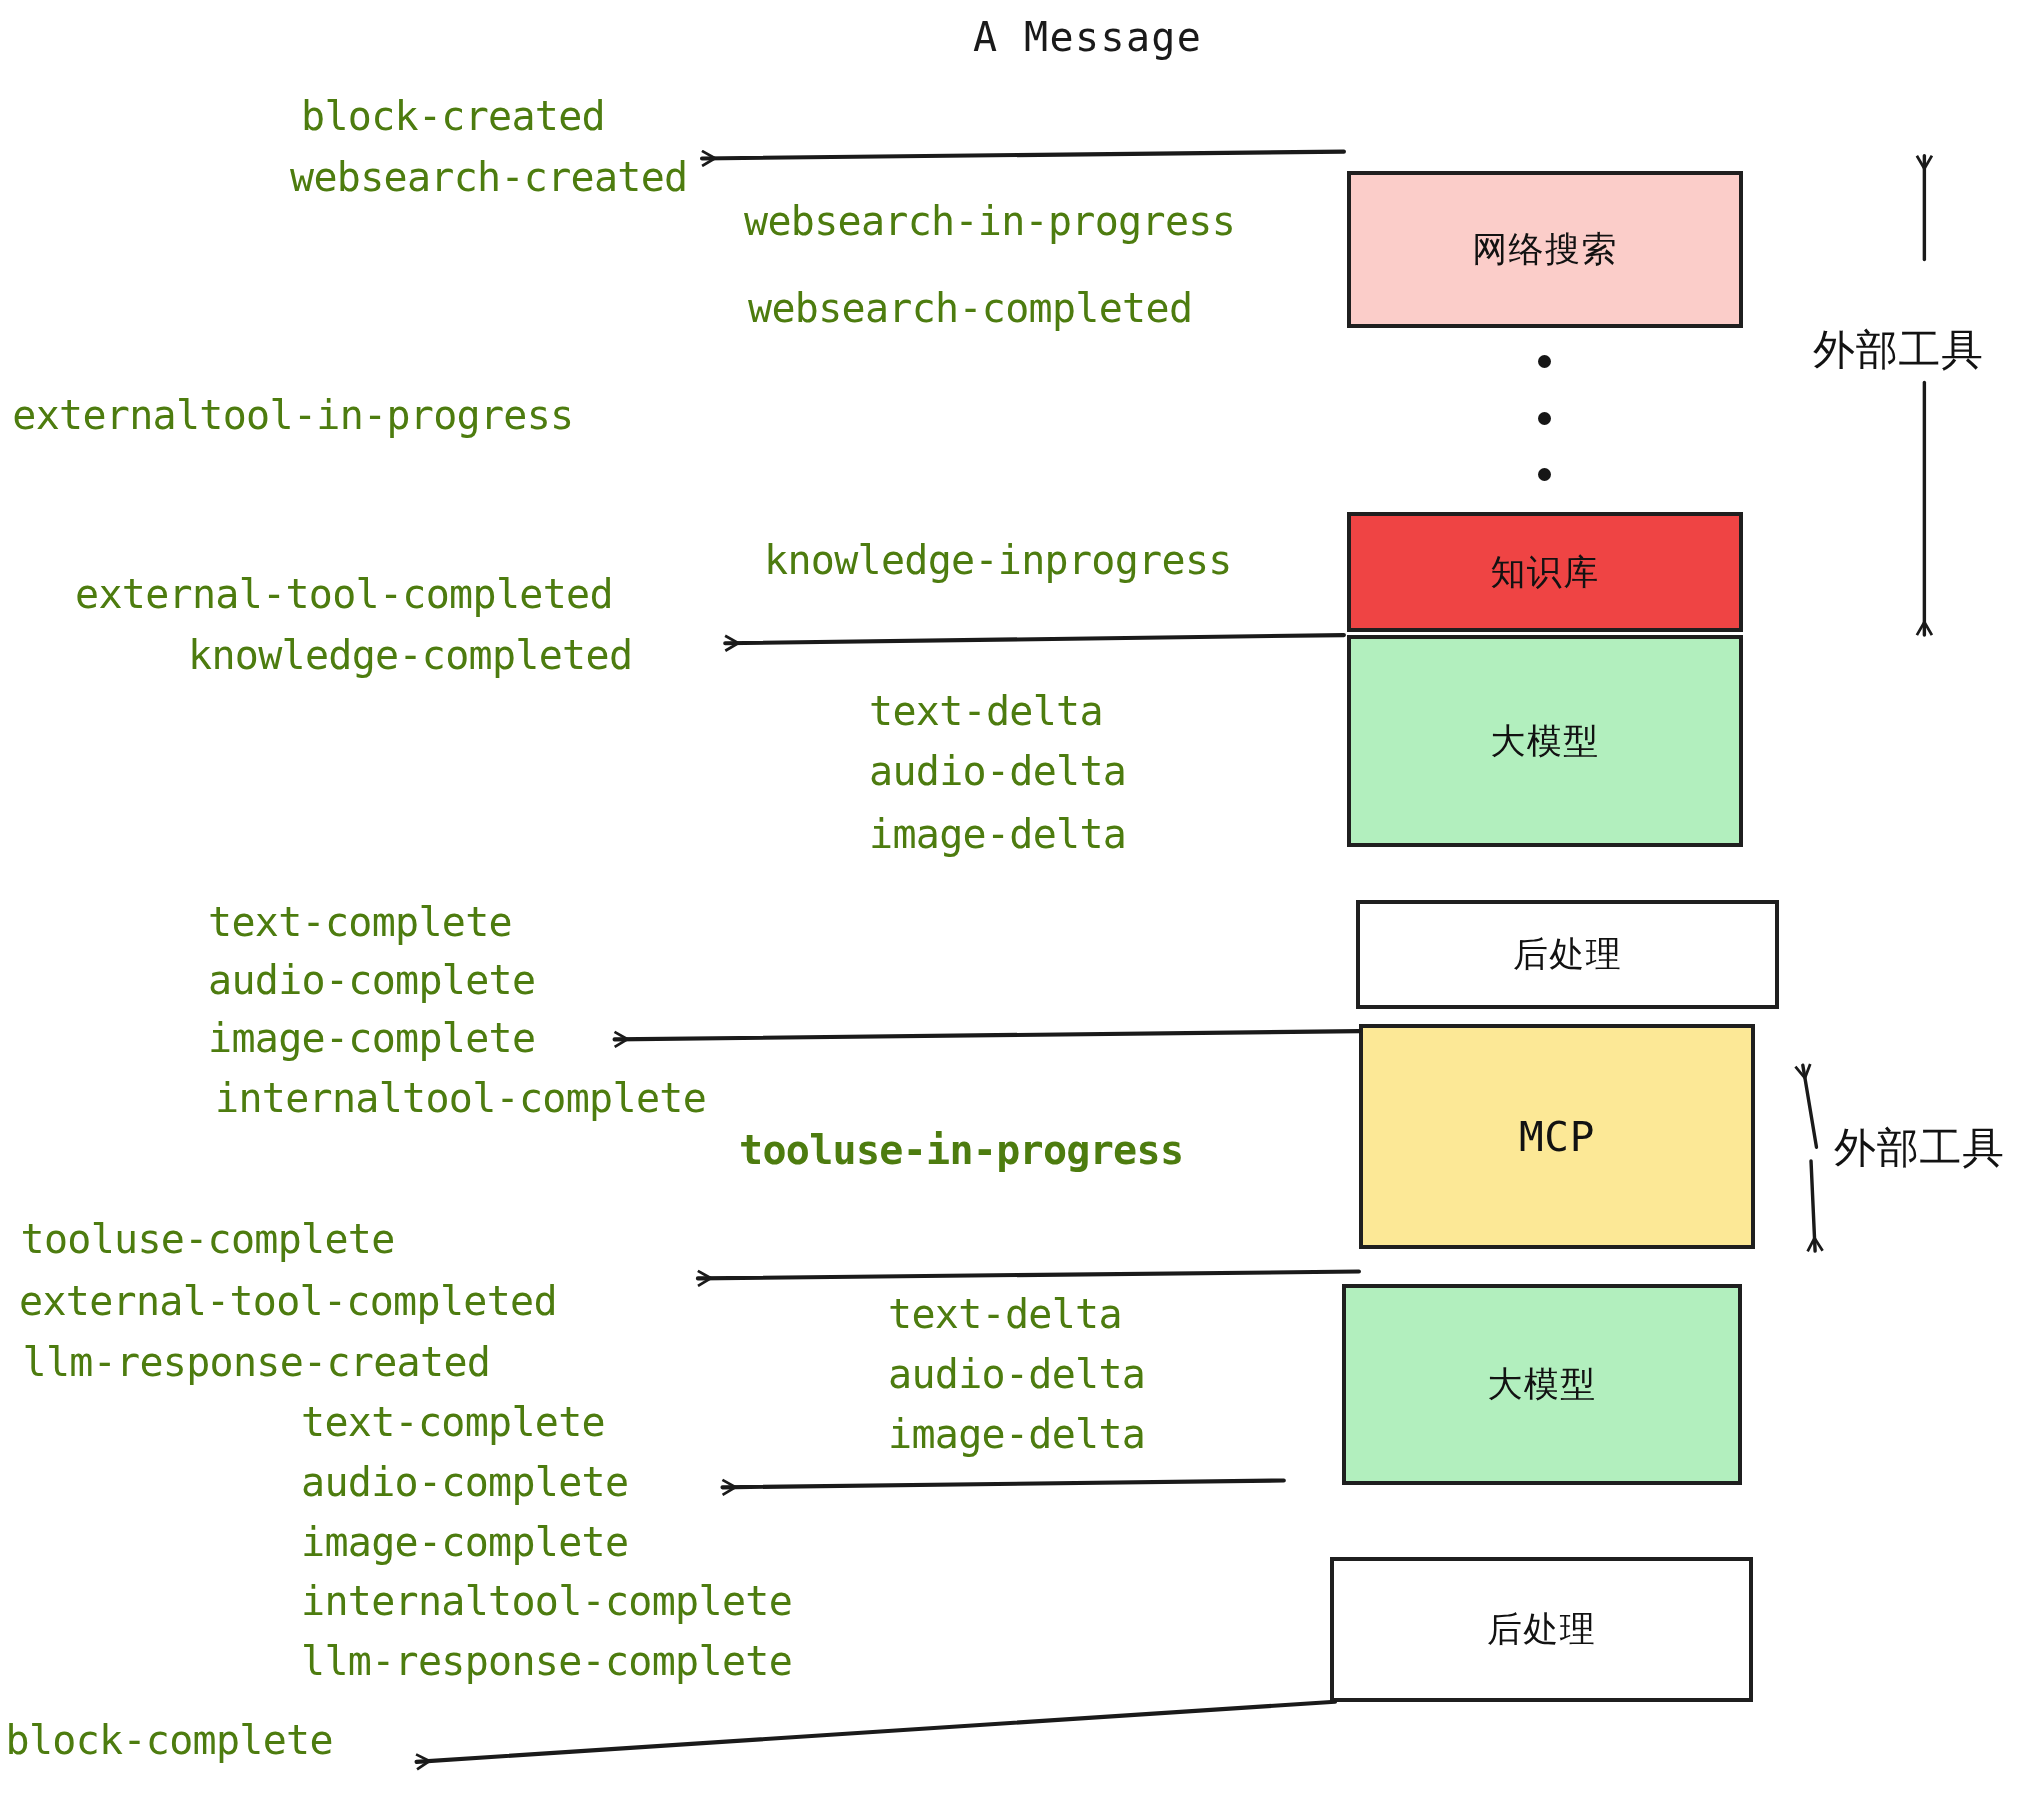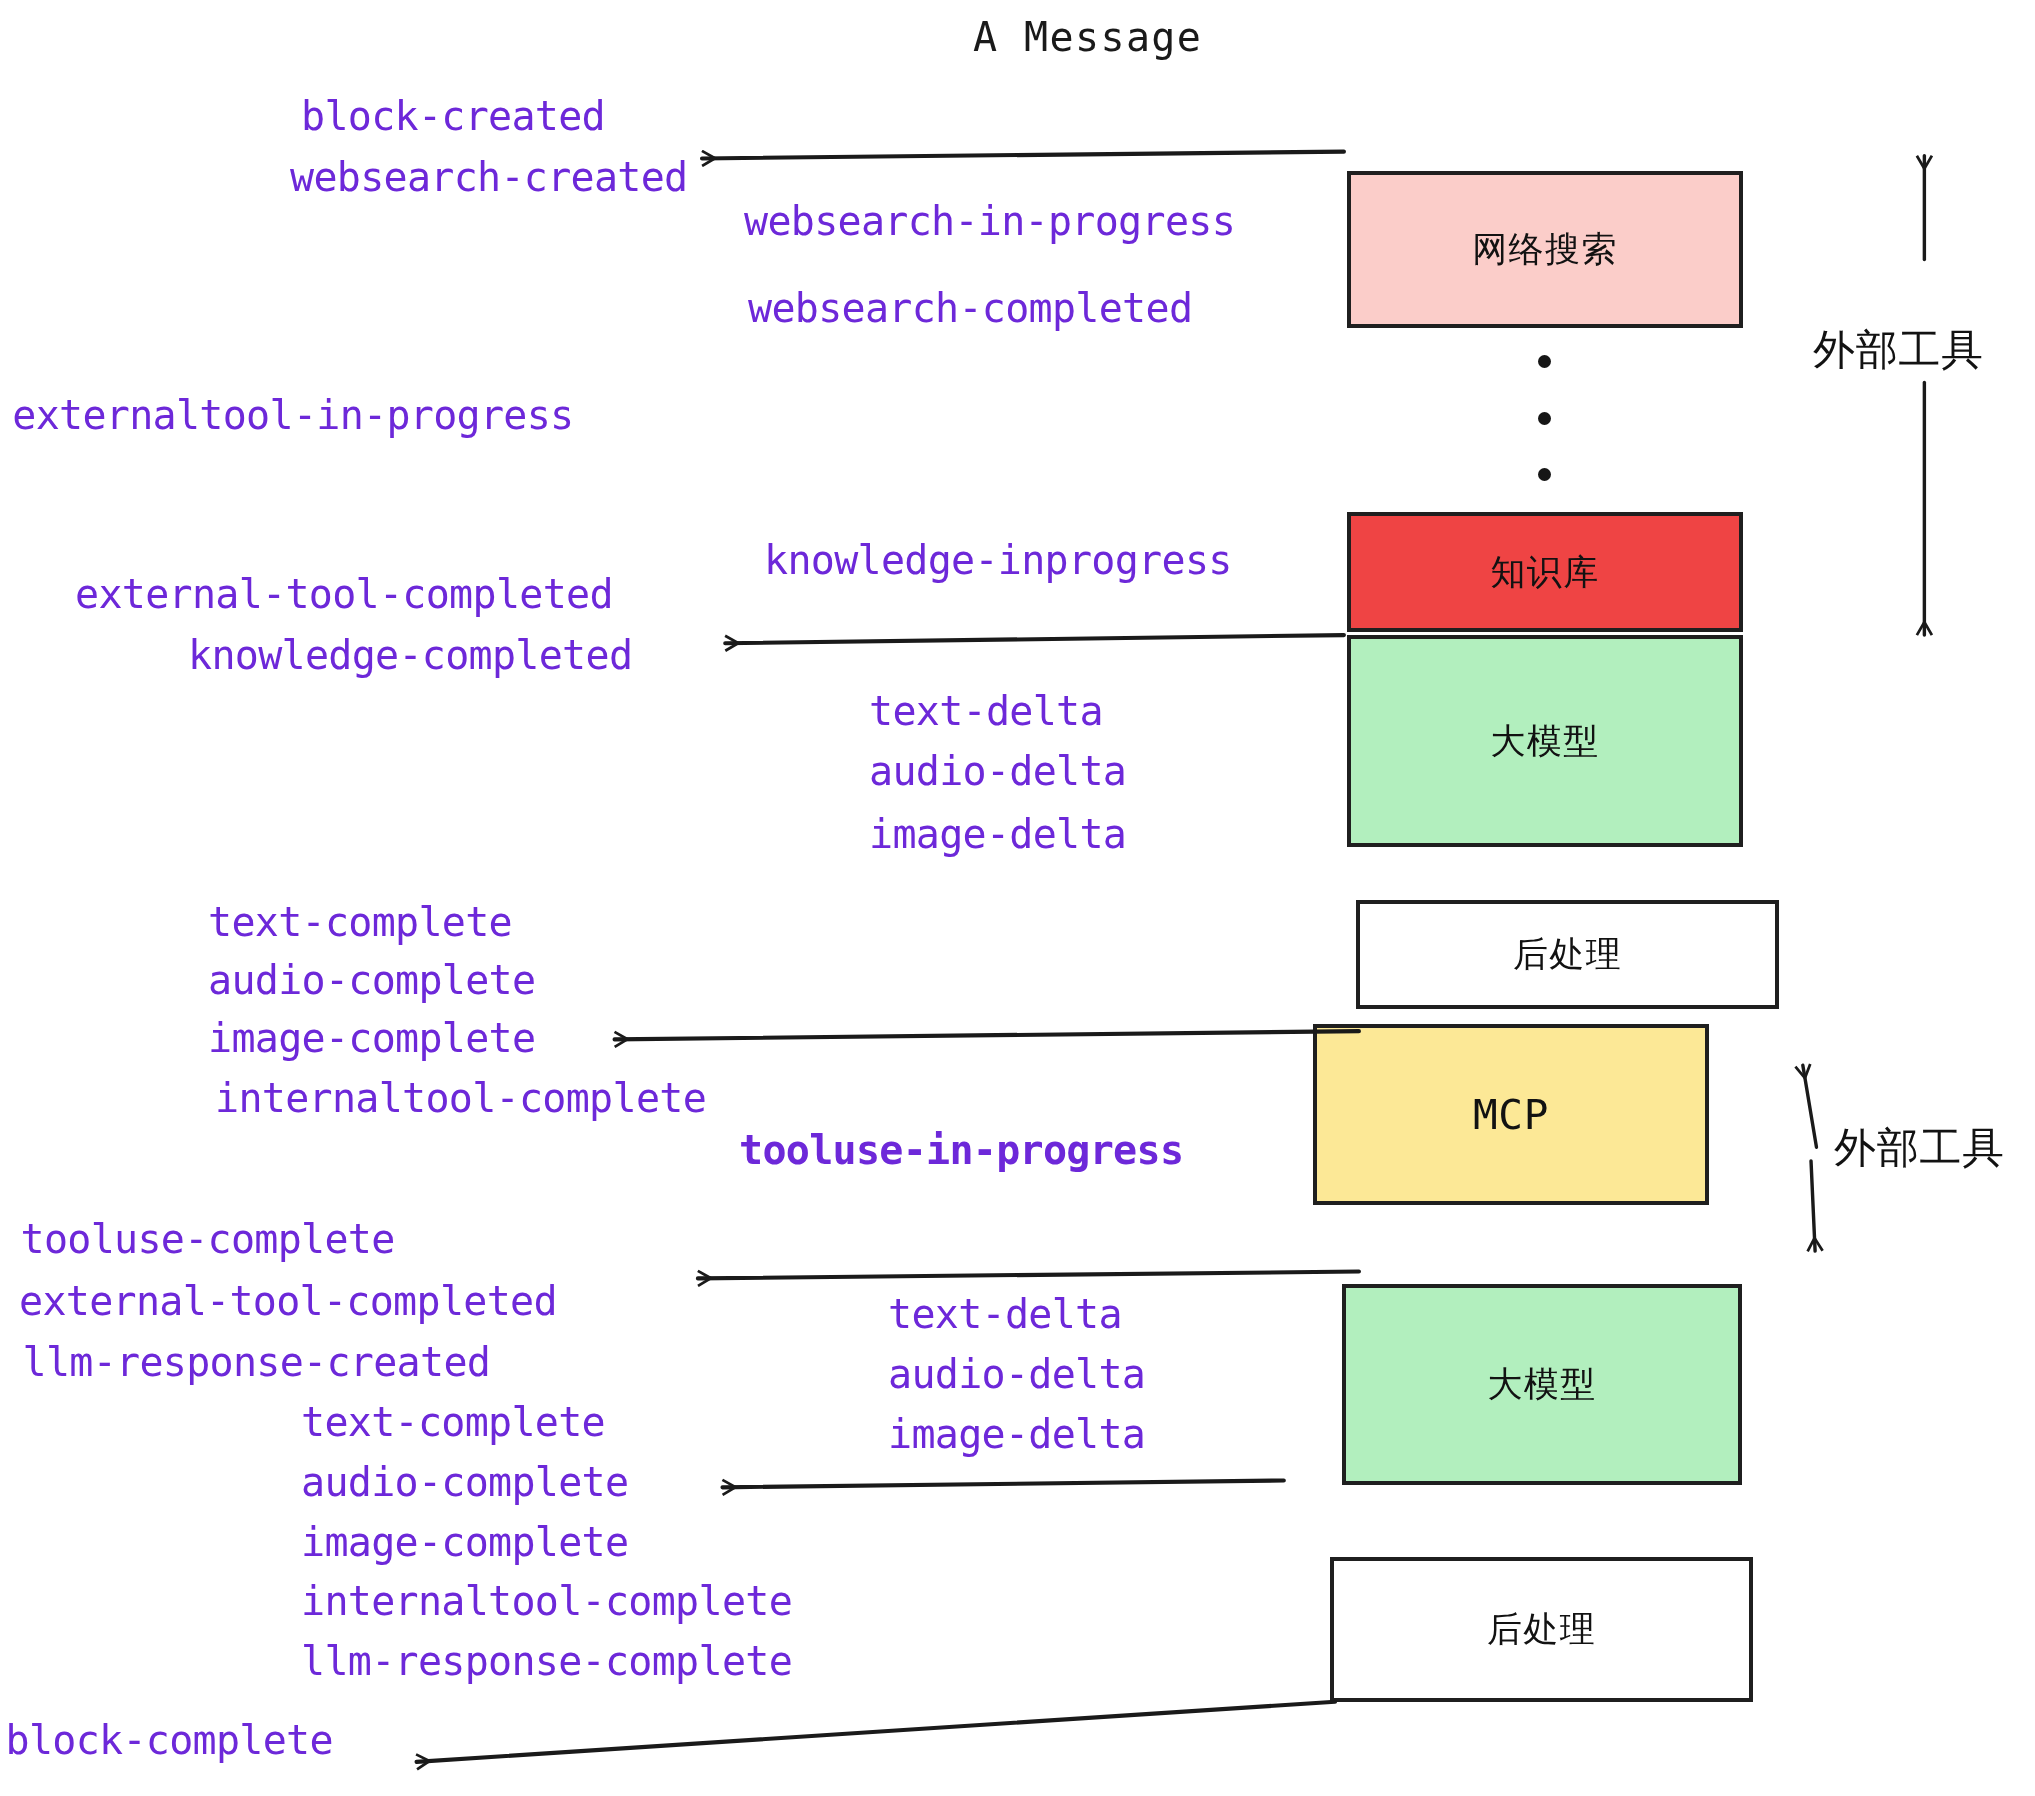--- a/index.html
+++ b/index.html
@@ -12,21 +12,21 @@
     width: 2035px;
     height: 1796px;
     background: #ffffff;
     font-family: "DejaVu Sans Mono", monospace;
     overflow: hidden;
   }
   .evt {
     position: absolute;
     font-family: "DejaVu Sans Mono", monospace;
     font-size: 40px;
-    color: #6d28d9;
+    color: #4d7c0f;
     white-space: nowrap;
     letter-spacing: -0.7px;
     line-height: 1;
   }
   .title {
     position: absolute;
     font-family: "DejaVu Sans Mono", monospace;
     font-size: 40px;
     color: #1a1a1a;
     white-space: nowrap;
@@ -124,21 +124,21 @@
       </div>
       <div class="node" style="left: 1347px; top: 512px; width: 396px; height: 120px; background: #ef4444;">
         <span>知识库</span>
       </div>
       <div class="node" style="left: 1347px; top: 635px; width: 396px; height: 212px; background: rgb(178, 239, 190);">
         <span>大模型</span>
       </div>
       <div class="node" style="left: 1356px; top: 900px; width: 423px; height: 109px; background: rgb(255, 255, 255);">
         <span>后处理</span>
       </div>
-      <div class="node mcp-label" style="left: 1313px; top: 1024px; width: 396px; height: 181px; background: rgb(252, 232, 150); text-align: right;">
+      <div class="node mcp-label" style="left: 1359px; top: 1024px; width: 396px; height: 225px; background: rgb(252, 232, 150); text-align: right;">
         <span>MCP</span>
       </div>
       <div class="node" style="left: 1342px; top: 1284px; width: 400px; height: 201px; background: rgb(178, 239, 190);">
         <span>大模型</span>
       </div>
       <div class="node" style="left: 1330px; top: 1557px; width: 423px; height: 145px; background: rgb(255, 255, 255);">
         <span>后处理</span>
       </div>
     </div>
 

